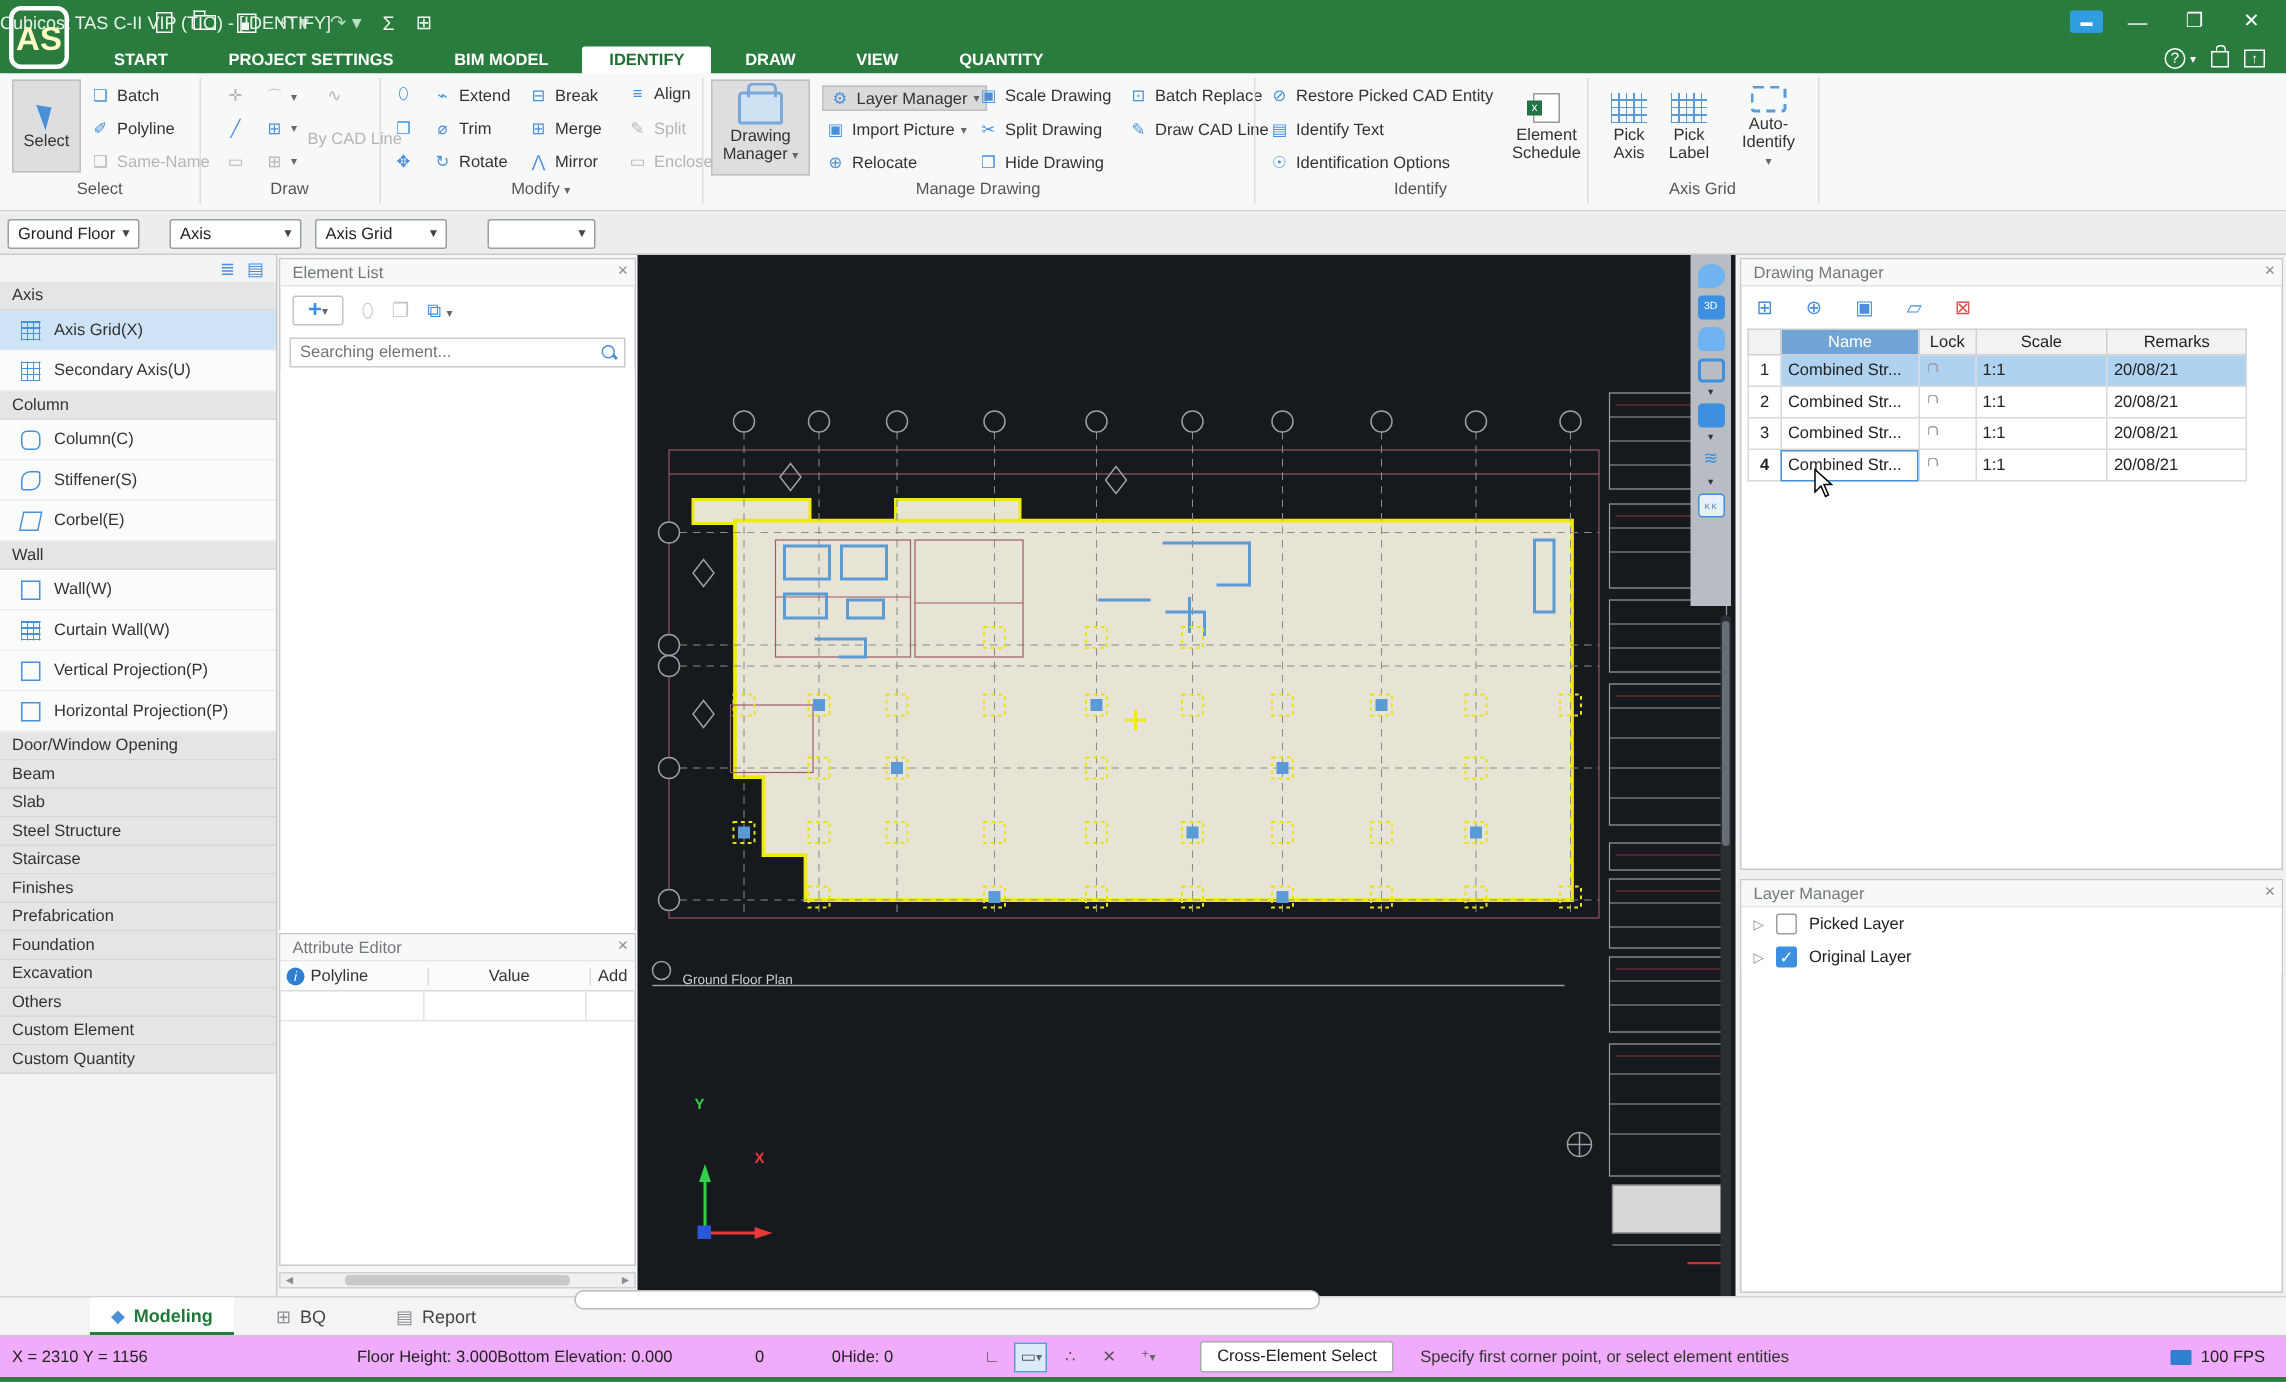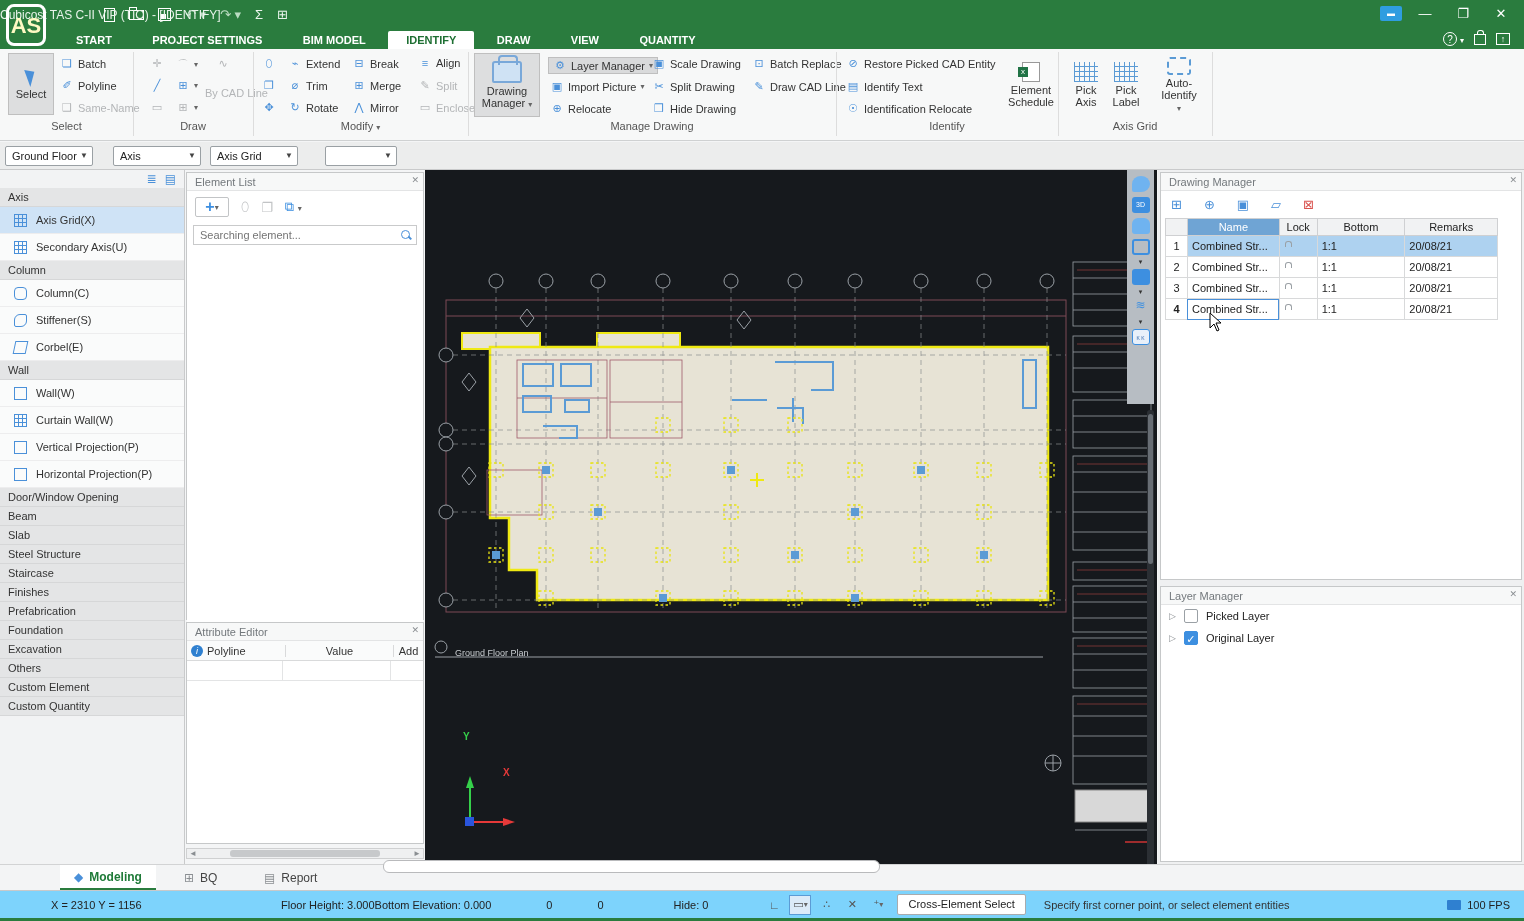--- a/index.html
+++ b/index.html
@@ -102,22 +102,22 @@
   .locki:before { content:""; position:absolute; left:1.5px; top:-5px; width:5px; height:5px; border:1.5px solid #9aa0a5; border-bottom:none; border-radius:3px 3px 0 0;}
   .lm-row { display:flex; align-items:center; gap:8px; padding:4px 0 4px 8px; font-size:11px; color:#222; background:#fff;}
   .exp { color:#8a8e92; font-size:9px; }
   .cb { width:14px; height:14px; border:1px solid #9aa0a5; background:#fff; border-radius:2px;}
   .cb.checked { background:#3d8fe0; border-color:#3d8fe0; color:#fff; font-size:11px; line-height:14px; text-align:center;}
   
   #bottombar { left:0; top:864px; width:1524px; height:26px; background:#f3f4f5; border-top:1px solid #d2d3d4;}
   .btab { position:absolute; top:0; height:25px; display:flex; align-items:center; gap:6px; font-size:12px; color:#444; padding:0 14px;}
   .btab.active { background:#fff; color:#1e7a37; border-bottom:2px solid #2a7c3e; font-weight:bold;}
   .hscroll { position:absolute; left:383px; top:-5px; width:497px; height:13px; background:#fff; border:1px solid #b9babc; border-radius:6px;}
-  #statusbar { left:0; top:890px; width:1524px; height:28px; background:#7dd3fc; border-top:1px solid #c8c9ca;
-    display:flex; align-items:center; font-size:11px; color:#222;padding-left:43px;}
+  #statusbar { left:0; top:890px; width:1524px; height:28px; background:#f0abfc; border-top:1px solid #c8c9ca;
+    display:flex; align-items:center; font-size:11px; color:#222;}
   #greenline { left:0; top:918px; width:1524px; height:3px; background:#2a7c3e;}
   .stbtn { width:22px; height:20px; border:1px solid transparent; display:inline-flex; align-items:center; justify-content:center; color:#555; font-size:11px;}
   .stbtn.on { border:1px solid #5b9bd5; background:#dcebf8; }
   .xsel { border:1px solid #a9abad; background:#fff; height:21px; line-height:19px; padding:0 10px; border-radius:2px;}
   .fpsic { width:14px; height:10px; background:#2f80d0; border-radius:1px;}
   .mcursor { position:absolute; z-index:50; }
 </style>
 </head>
 <body>
 
@@ -302,21 +302,21 @@
     <div class="abs rb" style="left:846px; top:8px;">
       <span class="mi">⊘</span>
         <span>Restore Picked CAD Entity</span>
       </div>
     <div class="abs rb" style="left:846px; top:31px;">
       <span class="mi">▤</span>
         <span>Identify Text</span>
       </div>
     <div class="abs rb" style="left:846px; top:53px;">
       <span class="mi">☉</span>
-        <span>Identification Relocate</span>
+        <span>Identification Options</span>
       </div>
     <div class="abs bigbtn" style="left:1002px; top:4px; width:58px; height:64px;">
       <span class="xlsic"></span>
       <span>Element Schedule</span>
     </div>
     <div class="abs glabel" style="left:836px; width:222px;">Identify</div>
     <div class="abs rsep" style="left:1058px;"></div>
 
     <div class="abs bigbtn" style="left:1066px; top:4px; width:40px; height:64px;">
       <span class="gridic"></span>
@@ -657,21 +657,21 @@
         <span class="dm-toolico">▣</span>
         <span class="dm-toolico">▱</span>
         <span class="dm-toolico" style="color:#d9534f;">⊠</span>
       </div>
       <table class="dmt" style="margin-left:4px;">
         <tbody>
             <tr>
           <th style="width:22px;"></th>
           <th class="selh" style="width:92px;">Name</th>
           <th style="width:38px;">Lock</th>
-          <th style="width:88px;">Bottom</th>
+          <th style="width:88px;">Scale</th>
           <th style="width:93px;">Remarks</th>
         </tr>
         <tr class="selrow">
           <td style="background:#fff; text-align:center;">1</td>
           <td>Combined Str...</td>
           <td><span class="locki"></span></td>
           <td>1:1</td>
           <td>20/08/21</td>
         </tr>
         <tr>
@@ -734,29 +734,29 @@
       <span>Report</span>
     </div>
   </div>
 
   <div class="abs" id="statusbar">
     <span style="margin-left:8px; width:220px;">X = 2310 Y = 1156</span>
     <span style="margin-left:10px;">Floor Height: 3.000</span>
     <span style="margin-left:0;">Bottom Elevation: 0.000</span>
     <span style="margin-left:55px;">0</span>
     <span style="margin-left:45px;">0</span>
-    <span style="margin-left:70px;">Hide: 0</span>
+    <span style="">Hide: 0</span>
     <span style="display:flex; gap:4px; margin-left:55px; align-items:center;">
       <span class="stbtn">∟</span>
       <span class="stbtn on">▭<span class="chev">▾</span></span>
       <span class="stbtn">∴</span>
       <span class="stbtn">✕</span>
       <span class="stbtn">⁺<span class="chev">▾</span></span>
     </span>
-    <span class="xsel" style="margin-left:8px;">Cross-Element Select</span>
+    <span class="xsel" style="margin-left:24px;">Cross-Element Select</span>
     <span style="margin-left:18px; color:#333;">Specify first corner point, or select element entities</span>
     <span style="margin-left:auto; margin-right:14px; display:flex; align-items:center; gap:6px;">
       <span class="fpsic"></span>
       <span>100 FPS</span>
     </span>
   </div>
   <div class="abs" id="greenline"></div>
 </div>
 
 </body></html>

